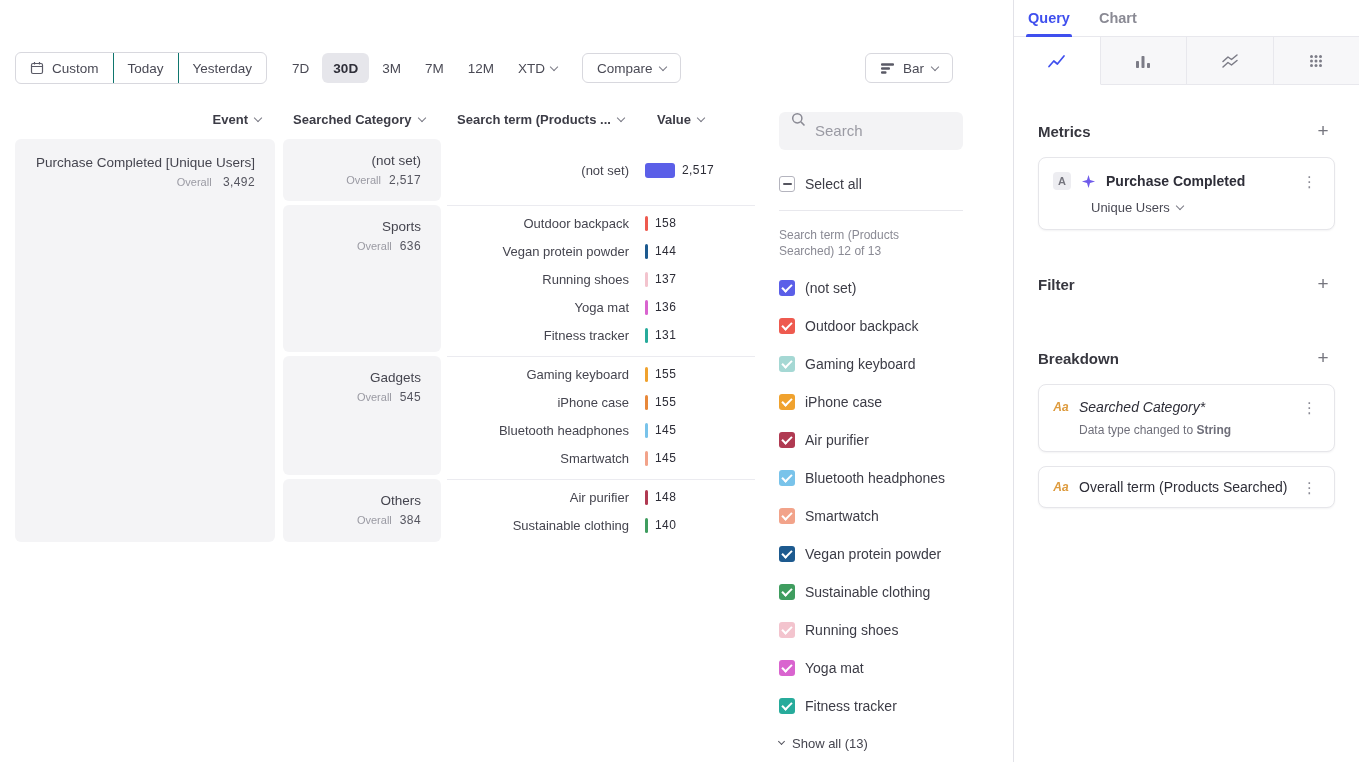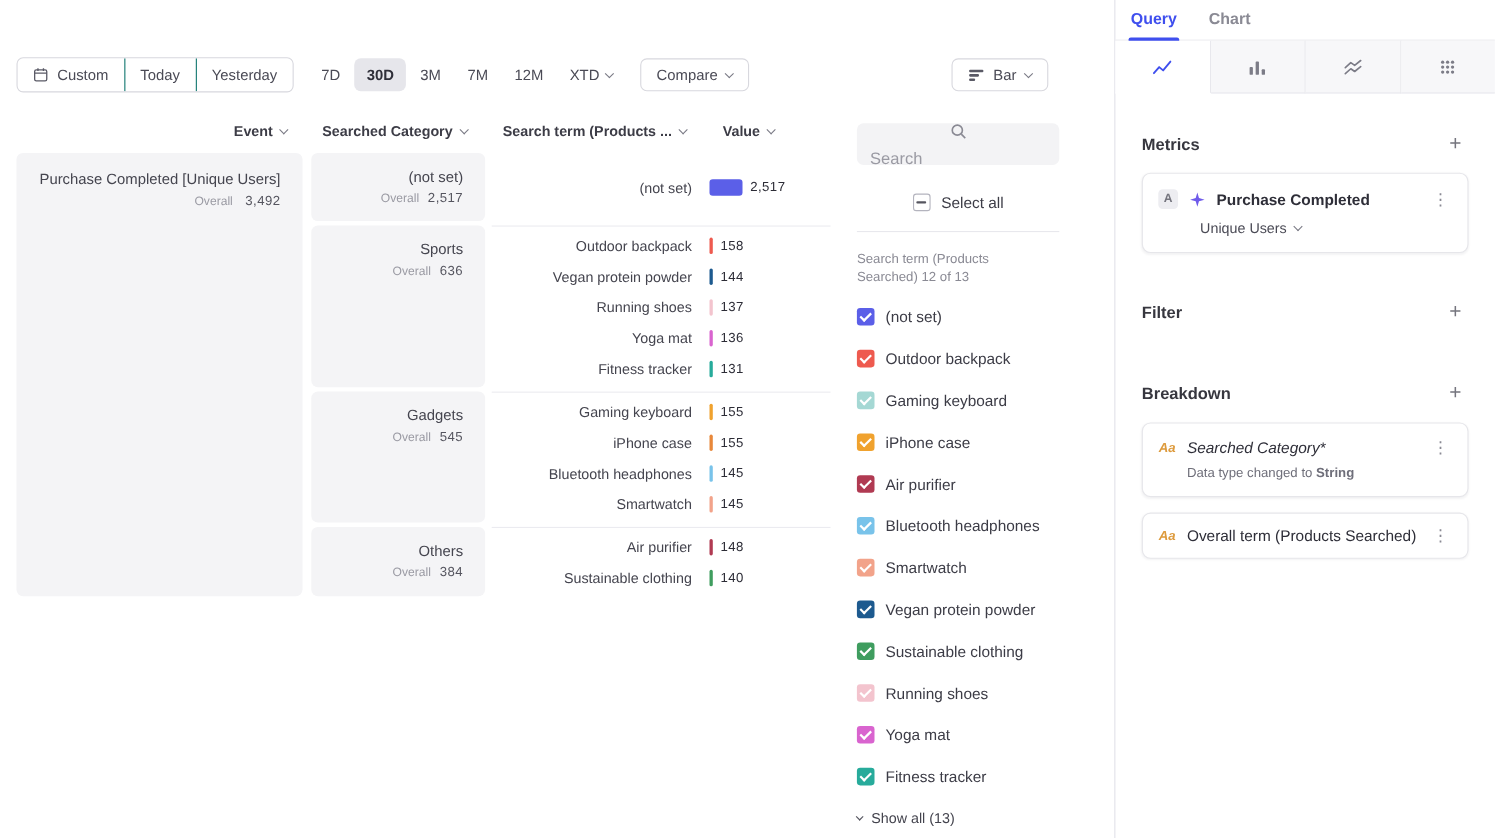--- a/index.html
+++ b/index.html
@@ -44,24 +44,24 @@
   .rows { flex:1; display:flex; flex-direction:column; justify-content:center; padding:3px 0; }
   .rows.bordered { border-top:1px solid #ebebf0; }
   .row { height:28px; display:flex; align-items:center; }
   .row-label { flex:1; text-align:right; padding-right:16px; font-size:13px; color:#45454f; white-space:nowrap; overflow:hidden; }
   .val-cell { width:110px; display:flex; align-items:center; gap:7px; }
   .bar { height:15px; border-radius:3px; flex:none; }
   .val-num { font-size:12px; color:#2c2c36; letter-spacing:0.4px; }
 
   
   .filter-panel { width:250px; padding:0 50px 0 16px; display:flex; flex-direction:column; }
-  .search-box { height:38px; background:#f3f3f5; border-radius:6px; display:flex; align-items:center; gap:9px; padding:0 12px;flex-direction:column; }
+  .search-box { height:38px; background:#f3f3f5; border-radius:6px; display:flex; gap:9px; padding:0 12px; }
   .search-box input { border:none; background:transparent; outline:none; font-size:15px; color:#3c3c46; width:100%; font-family:inherit; }
   .search-box input::placeholder { color:#9a9aa3; }
-  .select-all { display:flex; align-items:center; gap:10px; margin-top:26px; padding-bottom:18px; border-bottom:1px solid #e8e8ed; font-size:14px; color:#3c3c46;justify-content:center; }
+  .select-all { display:flex; align-items:center; gap:10px; margin-top:26px; padding-bottom:18px; border-bottom:1px solid #e8e8ed; font-size:14px; color:#3c3c46; }
   .cb { width:16px; height:16px; border-radius:3px; position:relative; flex:none; }
   .cb.indeterminate { background:#fff; border:1.5px solid #b4b4be; }
   .cb.indeterminate::after { content:""; position:absolute; left:2.5px; right:2.5px; top:50%; height:2px; margin-top:-1px; background:#55555f; border-radius:1px; }
   .cb.checked::after { content:""; position:absolute; left:3px; top:4px; width:8px; height:4px; border-left:2px solid #fff; border-bottom:2px solid #fff; transform:rotate(-45deg); }
   .section-note { margin-top:16px; font-size:12px; line-height:16px; color:#8a8a94; width:152px; }
   .term-list { margin-top:10px; }
   .term-item { display:flex; align-items:center; gap:10px; height:38px; font-size:14px; color:#3c3c46; }
   .show-all { display:flex; align-items:center; gap:8px; height:38px; font-size:13px; font-weight:500; color:#44444e; }
   .show-all .chev { border-color:#55555f; width:5px; height:5px; }
 

